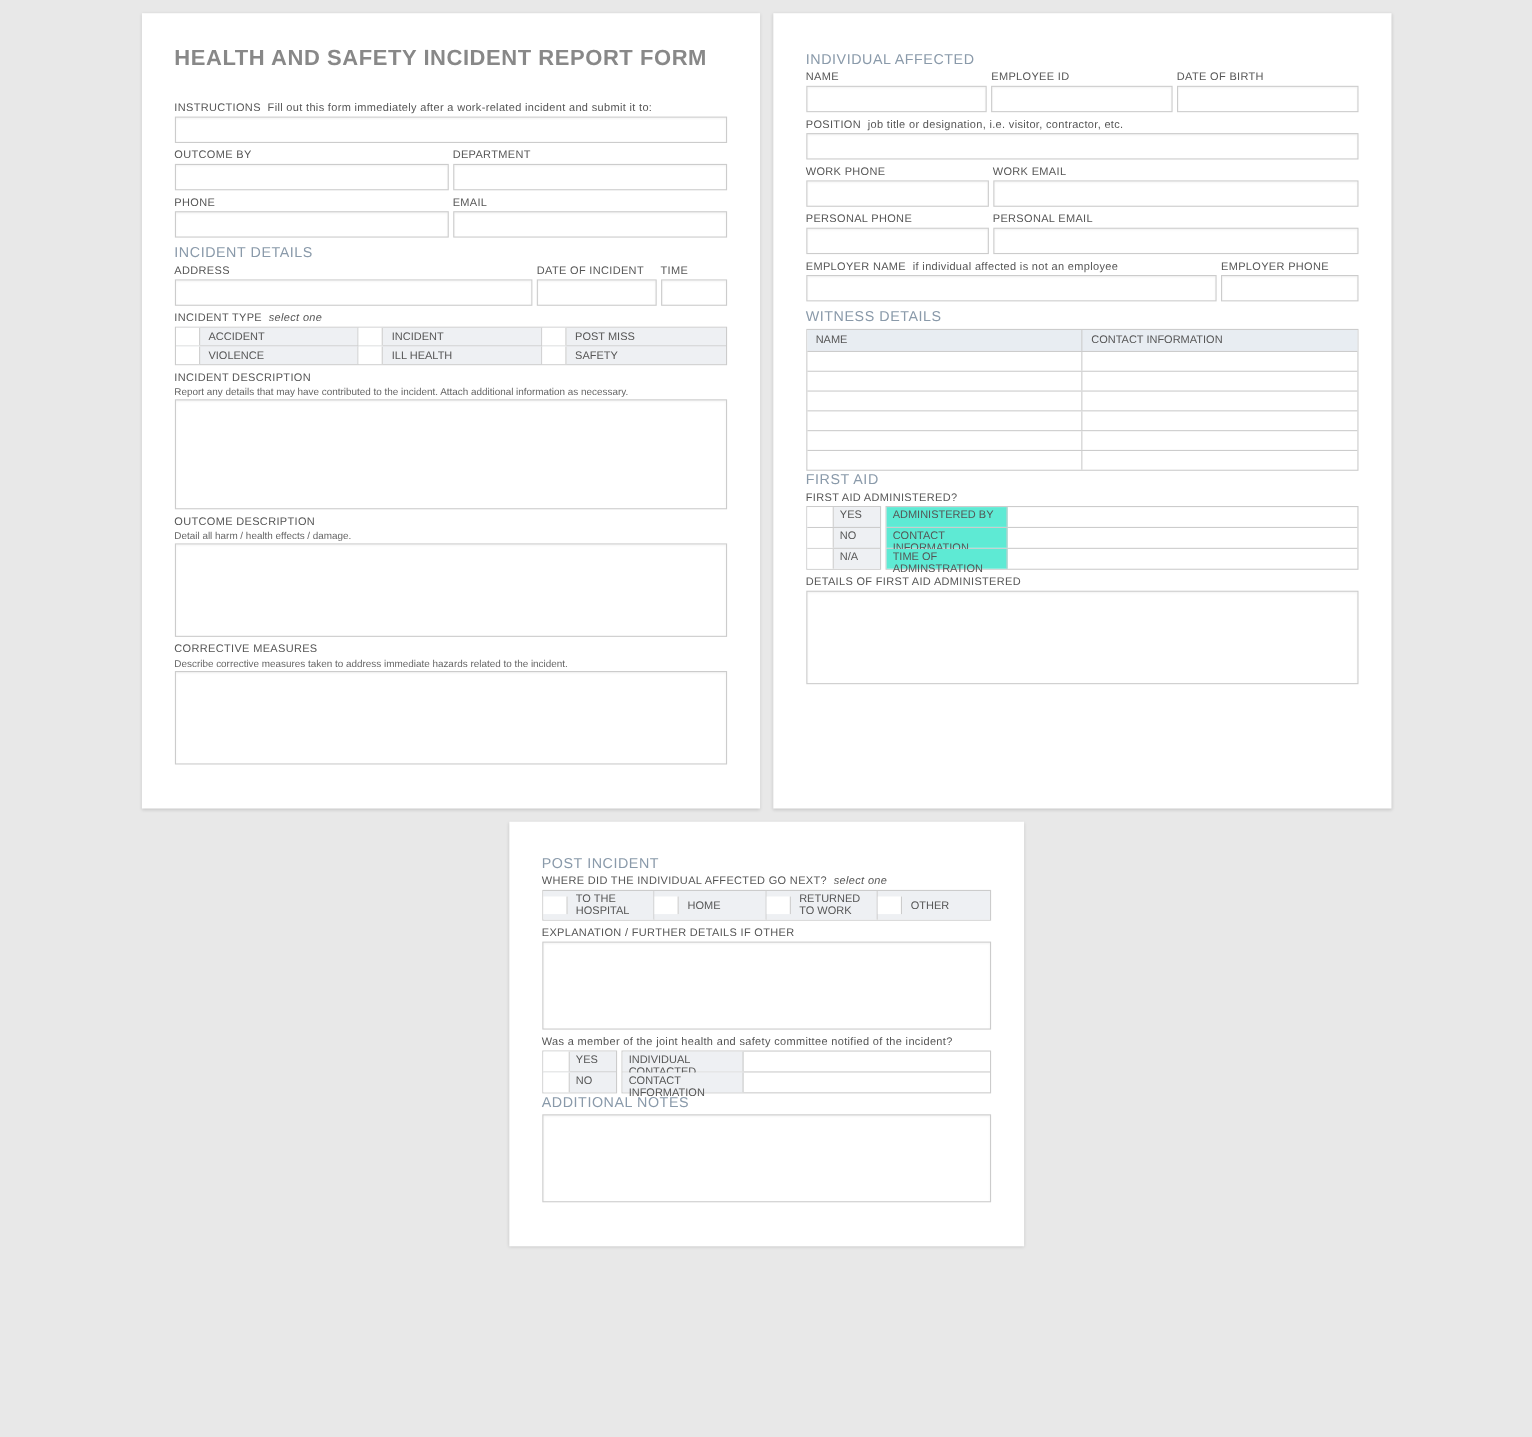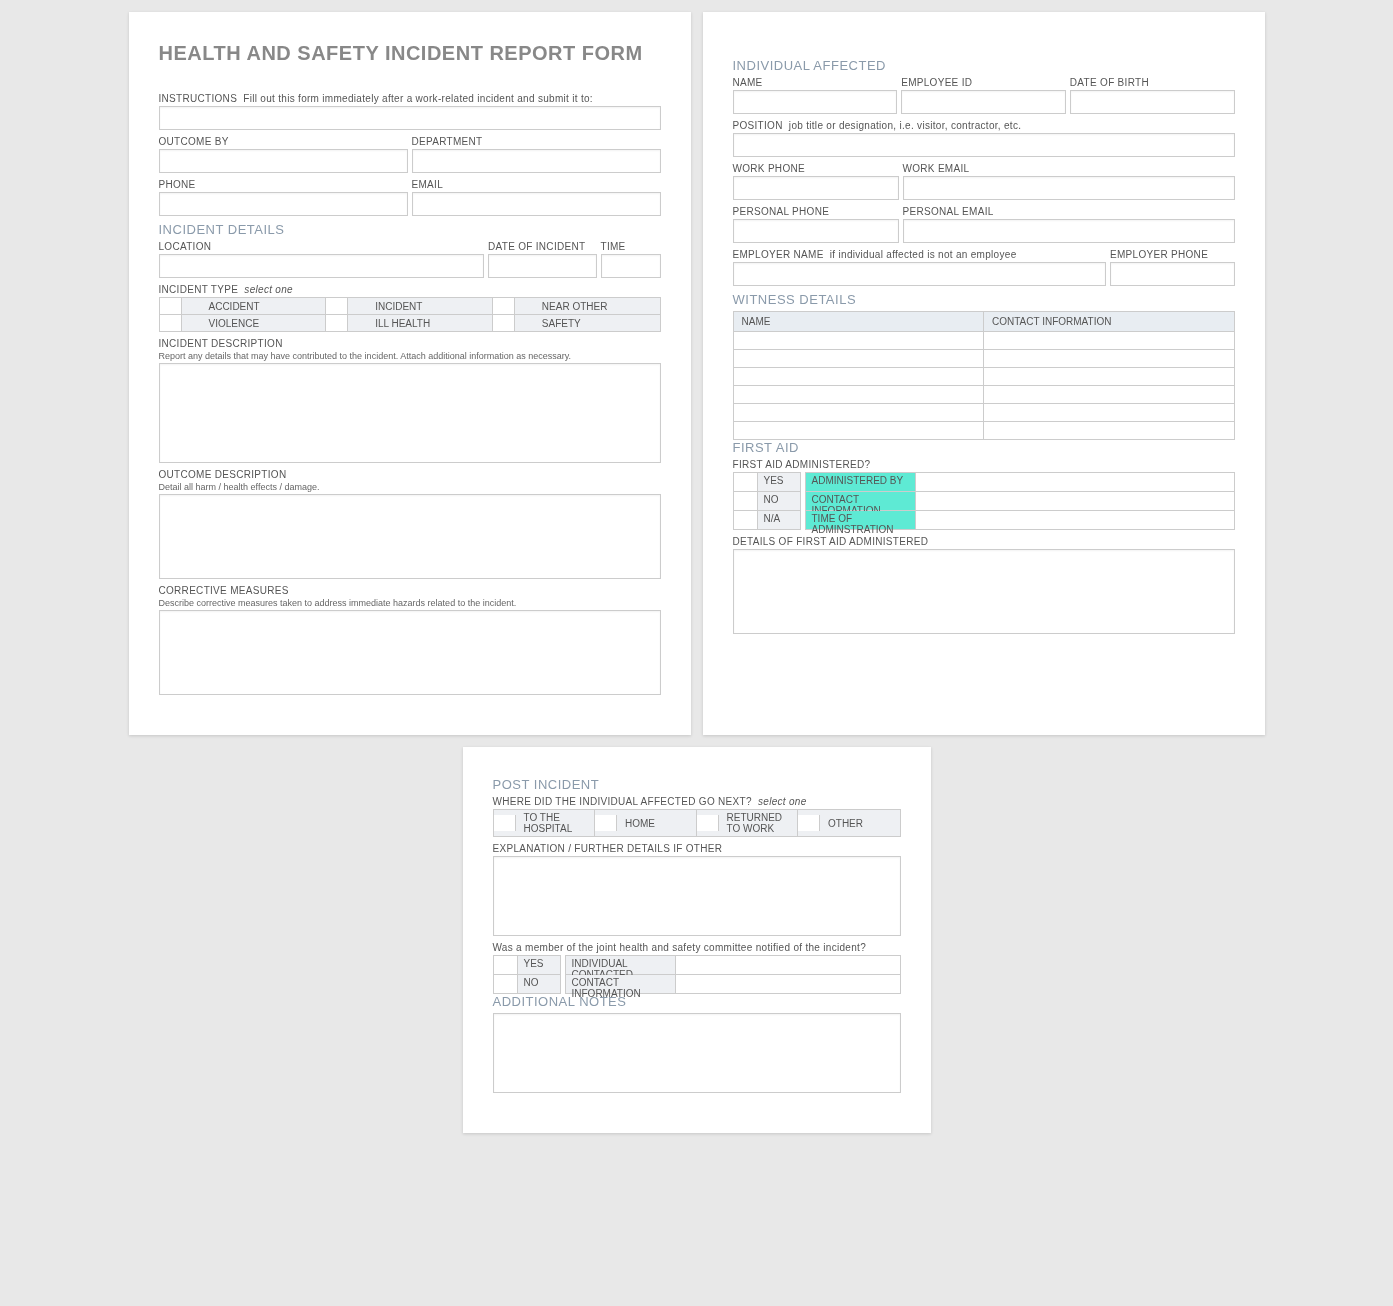--- a/index.html
+++ b/index.html
@@ -74,21 +74,20 @@
   .opt-lbl {
     padding: 2px 8px;
     font-size: 10px;
     flex: 1;
   }
   .grid3 { display: grid; grid-template-columns: 1fr 1fr 1fr; gap: 0; border: 1px solid #ccc; }
   .grid3 .gc {
     display: flex; align-items: center;
     border-right: 1px solid #ccc; border-bottom: 1px solid #ccc;
     background: #eef0f3;
-    gap: 19px;
   }
   .grid3 .gc .check { background: #fff; border-right: 1px solid #ccc; width: 22px; height: 16px; }
   .grid3 .gc:nth-child(3n) { border-right: none; }
   .grid3 .gc:nth-last-child(-n+3) { border-bottom: none; }
 
   .grid4 { display: grid; grid-template-columns: 1fr 1fr 1fr 1fr; gap: 0; border: 1px solid #ccc; }
   .grid4 .gc {
     display: flex; align-items: center;
     border-right: 1px solid #ccc;
     background: #eef0f3;
@@ -164,21 +163,21 @@
       </div>
       <div class="col">
         <div class="label">EMAIL</div>
         <div class="input"></div>
       </div>
     </div>
 
     <h2 class="section">INCIDENT DETAILS</h2>
     <div class="row">
       <div class="col" style="flex:3">
-        <div class="label">LOCATION</div>
+        <div class="label">ADDRESS</div>
         <div class="input"></div>
       </div>
       <div class="col" style="flex:1">
         <div class="label">DATE OF INCIDENT</div>
         <div class="input"></div>
       </div>
       <div class="col col-narrower">
         <div class="label">TIME</div>
         <div class="input"></div>
       </div>
@@ -191,21 +190,21 @@
       <div class="gc">
           <div class="check"></div>
           <div class="opt-lbl">ACCIDENT</div>
         </div>
       <div class="gc">
           <div class="check"></div>
           <div class="opt-lbl">INCIDENT</div>
         </div>
       <div class="gc">
           <div class="check"></div>
-          <div class="opt-lbl">NEAR OTHER</div>
+          <div class="opt-lbl">POST MISS</div>
         </div>
       <div class="gc">
           <div class="check"></div>
           <div class="opt-lbl">VIOLENCE</div>
         </div>
       <div class="gc">
           <div class="check"></div>
           <div class="opt-lbl">ILL HEALTH</div>
         </div>
       <div class="gc">
@@ -224,21 +223,21 @@
     <div class="sublabel">Detail all harm / health effects / damage.</div>
     <div class="textarea ta-sm"></div>
     <div class="spcr"></div>
 
     <div class="label">CORRECTIVE MEASURES</div>
     <div class="sublabel">Describe corrective measures taken to address immediate hazards related to the incident.</div>
     <div class="textarea ta-sm"></div>
   </div>
 
   <div class="page page2">
-    <h2 class="section" style="margin-top:16px">INDIVIDUAL AFFECTED</h2>
+    <h2 class="section" style="margin-top:4px">INDIVIDUAL AFFECTED</h2>
     <div class="row">
       <div class="col">
         <div class="label">NAME</div>
         <div class="input"></div>
       </div>
       <div class="col">
         <div class="label">EMPLOYEE ID</div>
         <div class="input"></div>
       </div>
       <div class="col">

